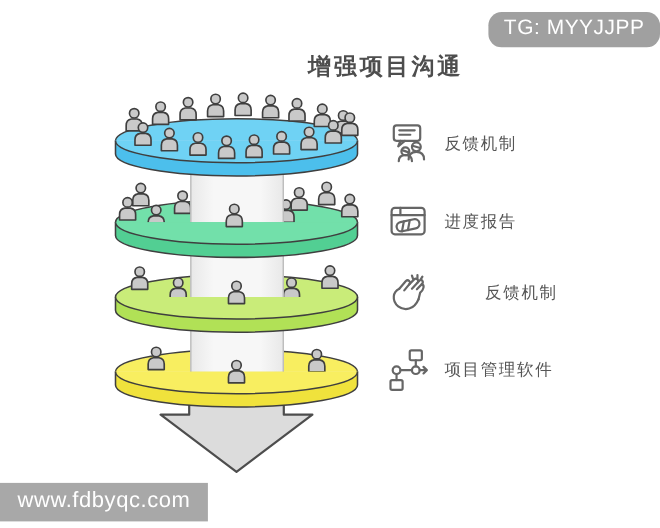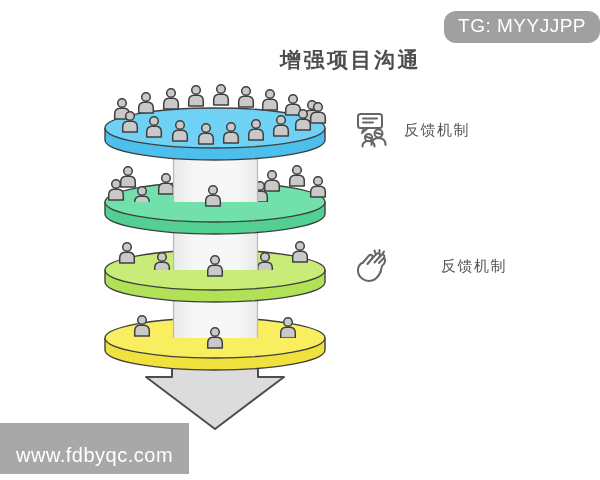--- a/index.html
+++ b/index.html
@@ -3,21 +3,21 @@
 <meta charset="utf-8">
 <style>
   html,body{margin:0;padding:0;background:#fff;}
   .stage{position:relative;width:600px;height:480px;background:#ffffff;overflow:hidden;
          font-family:"Liberation Sans","DejaVu Sans",sans-serif;}
   #funnel{position:absolute;left:0;top:0;}
   .title{position:absolute;left:280px;top:46px;width:180px;
          font-size:21px;font-weight:bold;letter-spacing:2.5px;color:#4d4d4d;}
   .badge{position:absolute;top:11px;right:0;padding:4px 14px 6px;font-size:19px;
          letter-spacing:0.5px;background:#a0a0a0;color:#fff;}
-  .watermark{position:absolute;bottom:6px;left:0;padding:21px 16px 7px;font-size:20px;
+  .watermark{position:absolute;bottom:6px;left:0;padding:5px 16px 7px;font-size:20px;
          letter-spacing:0.5px;background:#a8a8a8;color:#fff;}
   .lrow{position:absolute;left:351px;display:flex;align-items:center;gap:13px;height:44px;}
   .lrow.r1{top:108px}.lrow.r2{top:179px}.lrow.r3{top:244px}.lrow.r4{top:314px}
   .lrow .lbl{font-size:15px;letter-spacing:1.5px;color:#565656;white-space:nowrap;}
   .lrow svg *{fill:none;stroke:#666;stroke-width:2;stroke-linecap:round;stroke-linejoin:round;}
 </style>
 </head>
 <body>
 
 <div class="stage">
@@ -147,31 +147,57 @@
       <circle cx="27.5" cy="23.5" r="4" style="stroke: rgb(102, 102, 102);"></circle>
       <path d="M24,22.5 L31,24.5" style="stroke: rgb(102, 102, 102);"></path>
       <path d="M20.5,35 Q20.5,28 27.5,28 Q34.5,28 34.5,35" style="stroke: rgb(102, 102, 102);"></path>
       <circle cx="17.5" cy="27.5" r="3.6" style="stroke: rgb(102, 102, 102);"></circle>
       <path d="M14.5,26.5 L20.5,28.5" style="stroke: rgb(102, 102, 102);"></path>
       <path d="M11.5,36.5 Q11.5,31 17.5,31 Q23.5,31 23.5,36.5" style="stroke: rgb(102, 102, 102);"></path>
     </svg>
     <span class="lbl" style="color: rgb(86, 86, 86);">反馈机制</span>
   </div>
 
+  <div class="lrow r2">
+    <svg width="40" height="40" viewBox="0 0 40 40">
+      <rect x="5" y="8" width="30" height="24" rx="3" style="stroke: rgb(102, 102, 102);"></rect>
+      <path d="M5,14.5 H35" style="stroke: rgb(102, 102, 102);"></path>
+      <path d="M13,8 V14.5" style="stroke: rgb(102, 102, 102);"></path>
+      <g transform="rotate(-12 20 24)" style="stroke: rgb(102, 102, 102);">
+        <rect x="9.5" y="19.5" width="21" height="8.5" rx="4.25" style="stroke: rgb(102, 102, 102);"></rect>
+        <path d="M17,19.5 L13.5,28 M22.5,19.5 L19,28" style="stroke: rgb(102, 102, 102);"></path>
+      </g>
+    </svg>
+    <span class="lbl" style="color: rgb(86, 86, 86);">进度报告</span>
+  </div>
 
   <div class="lrow r3">
     <svg width="40" height="40" viewBox="0 0 40 40">
       <path d="M23.5,4.5 L24.5,7.5" style="stroke: rgb(102, 102, 102);"></path>
       <path d="M28.5,4 L28.5,7" style="stroke: rgb(102, 102, 102);"></path>
       <path d="M33,5.5 L31.5,8" style="stroke: rgb(102, 102, 102);"></path>
       <path d="M12,16.5 L18,9.5 Q19.5,8 21,9.5 Q22.5,11 21,12.5 L16.5,18" style="stroke: rgb(102, 102, 102);"></path>
       <path d="M21,12.5 L25.5,8 Q27,6.5 28.5,8 Q30,9.5 28.5,11 L23.5,16.5" style="stroke: rgb(102, 102, 102);"></path>
       <path d="M28.5,11 L30.5,9 Q32,7.8 33,9.3 Q34,10.8 32.5,12.3 L28,17" style="stroke: rgb(102, 102, 102);"></path>
       <path d="M32.5,12.3 Q34.5,13 34,15.5 Q33.5,18 31,20 L29.5,26" style="stroke: rgb(102, 102, 102);"></path>
       <path d="M12,16.5 Q7.5,18.5 7,23.5 Q6.5,29 11,32.5 Q15.5,36 21,34.5 Q26.5,33 29.5,26" style="stroke: rgb(102, 102, 102);"></path>
     </svg>
     <span class="lbl" style="color: rgb(86, 86, 86); margin-left: 37px;">反馈机制</span>
   </div>
 
+  <div class="lrow r4">
+    <svg width="40" height="40" viewBox="0 0 40 40">
+      <rect x="21.5" y="2.5" width="11" height="9" rx="1.5" style="stroke: rgb(102, 102, 102);"></rect>
+      <rect x="4" y="29.5" width="11" height="9" rx="1.5" style="stroke: rgb(102, 102, 102);"></rect>
+      <circle cx="9.5" cy="20.5" r="3.5" style="stroke: rgb(102, 102, 102);"></circle>
+      <circle cx="27" cy="20.5" r="3.5" style="stroke: rgb(102, 102, 102);"></circle>
+      <path d="M13,20.5 H23.5" style="stroke: rgb(102, 102, 102);"></path>
+      <path d="M27,17 V11.5" style="stroke: rgb(102, 102, 102);"></path>
+      <path d="M9.5,24 V29.5" style="stroke: rgb(102, 102, 102);"></path>
+      <path d="M30.5,20.5 H36.5" style="stroke: rgb(102, 102, 102);"></path>
+      <path d="M34,17.5 L37,20.5 L34,23.5" style="stroke: rgb(102, 102, 102);"></path>
+    </svg>
+    <span class="lbl" style="color: rgb(86, 86, 86);">项目管理软件</span>
+  </div>
 
   <div class="watermark" style="background: rgb(168, 168, 168); color: rgb(255, 255, 255);">www.fdbyqc.com</div>
 
 </div>
 
 </body></html>

